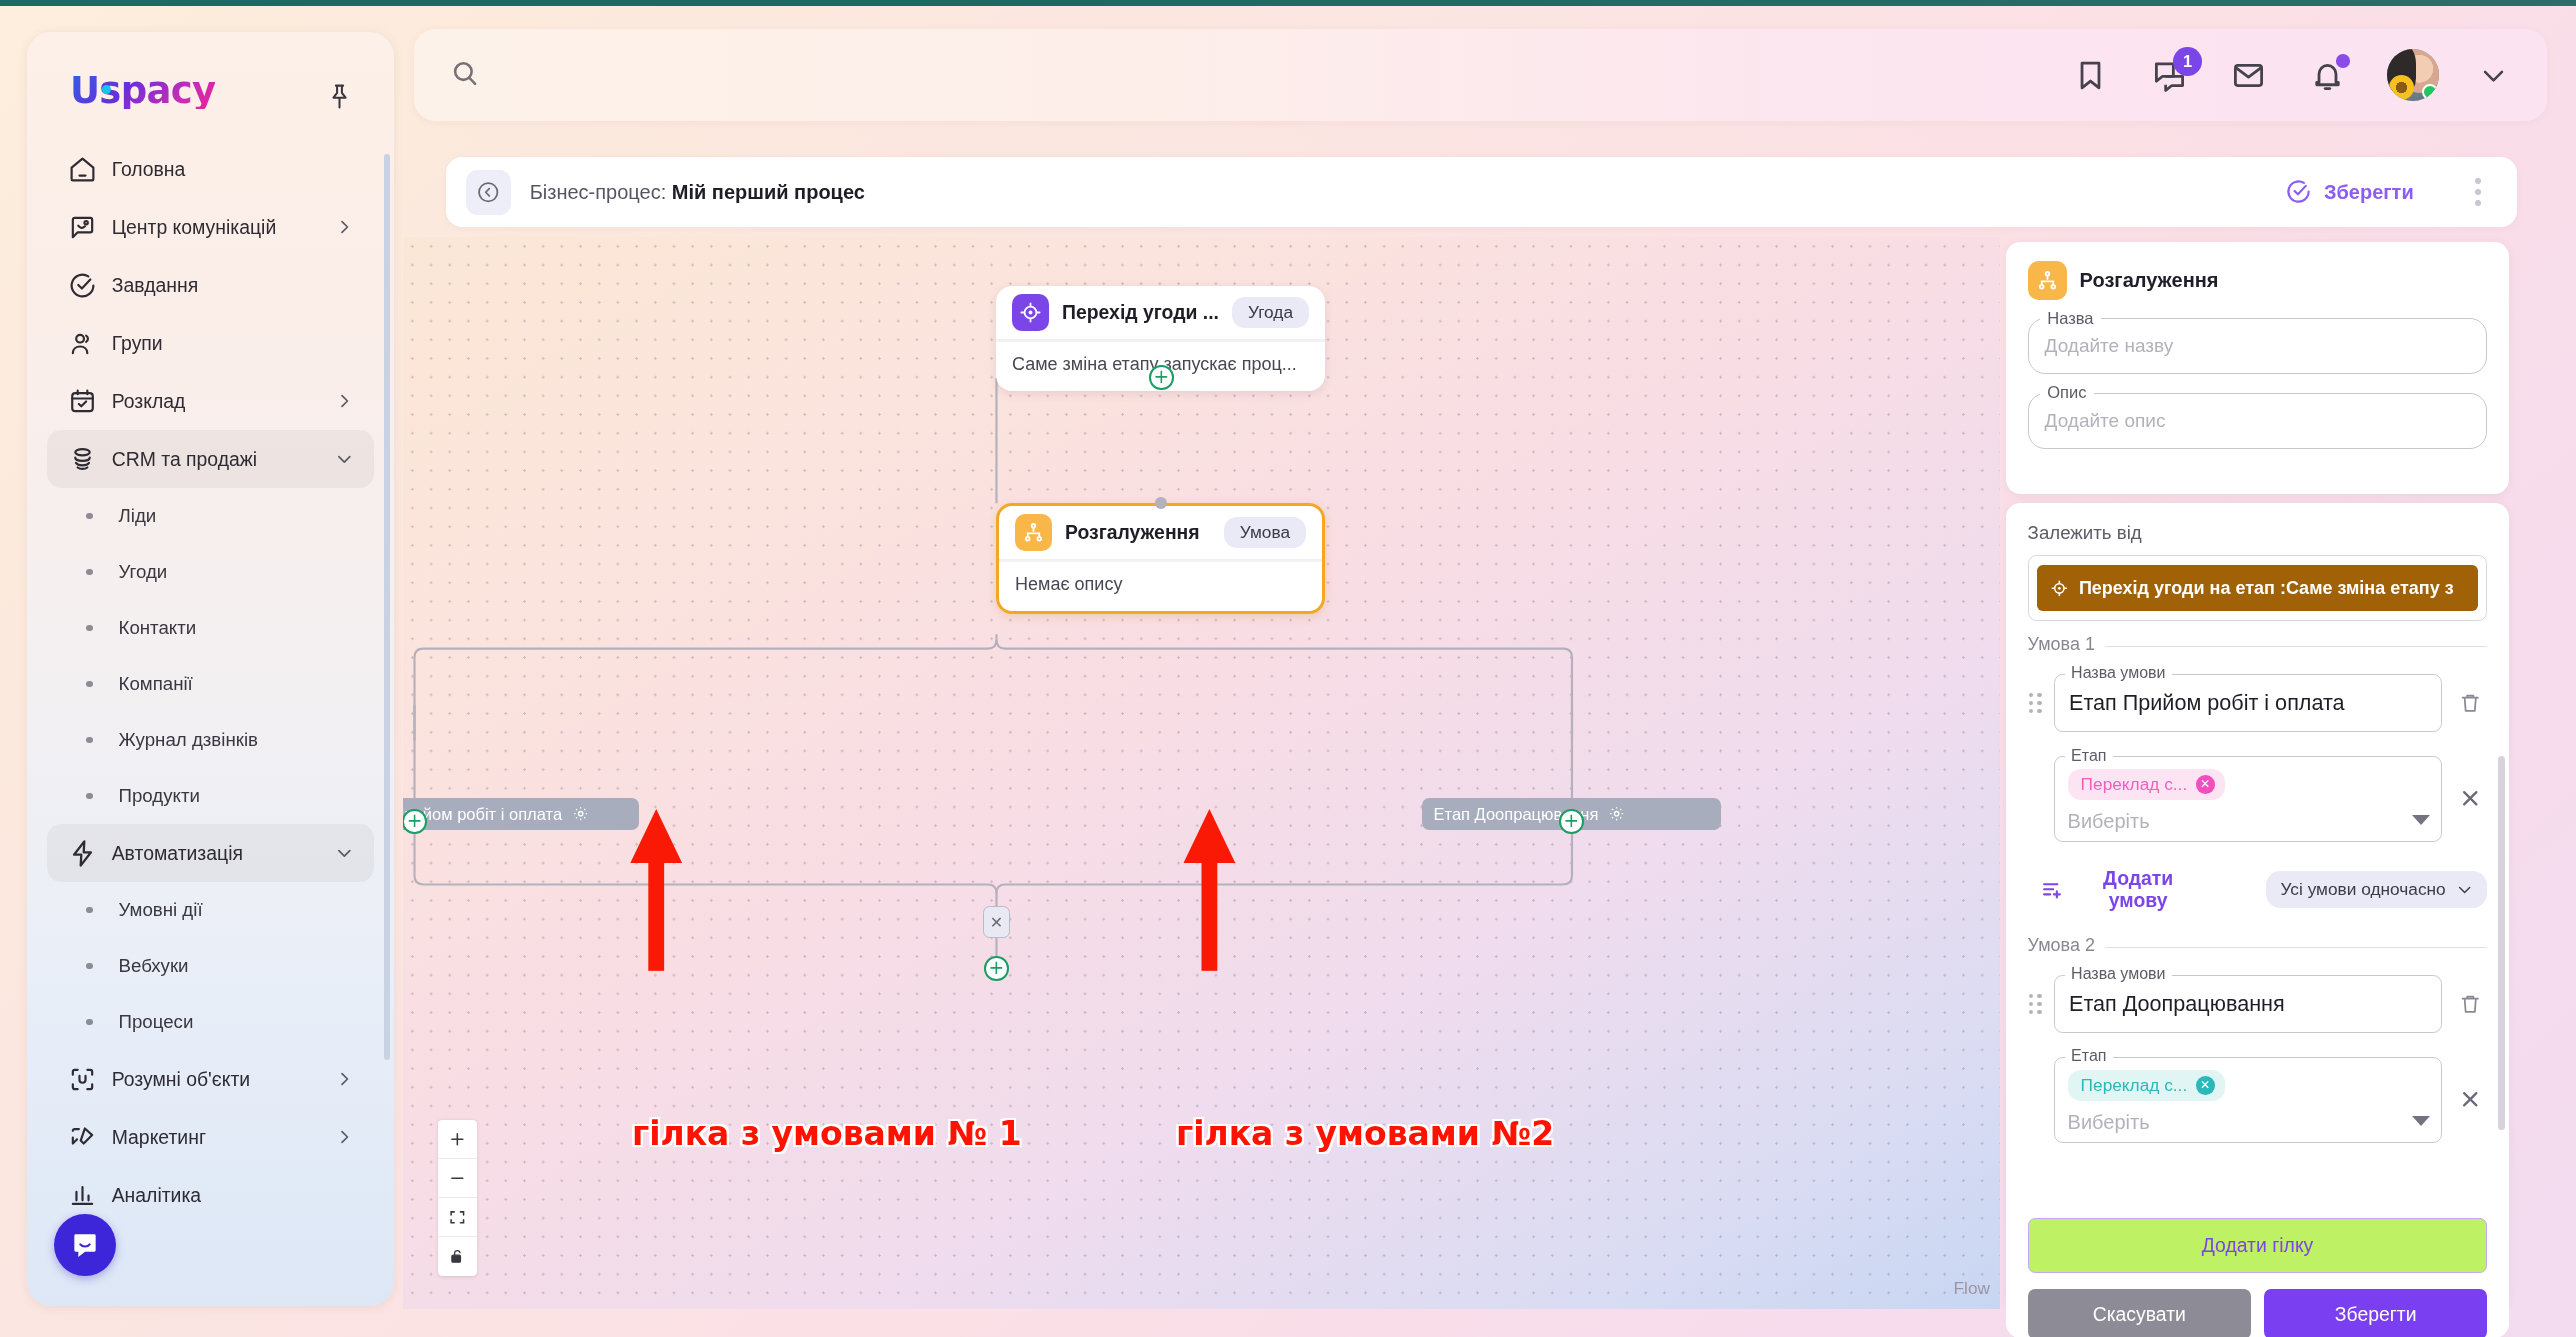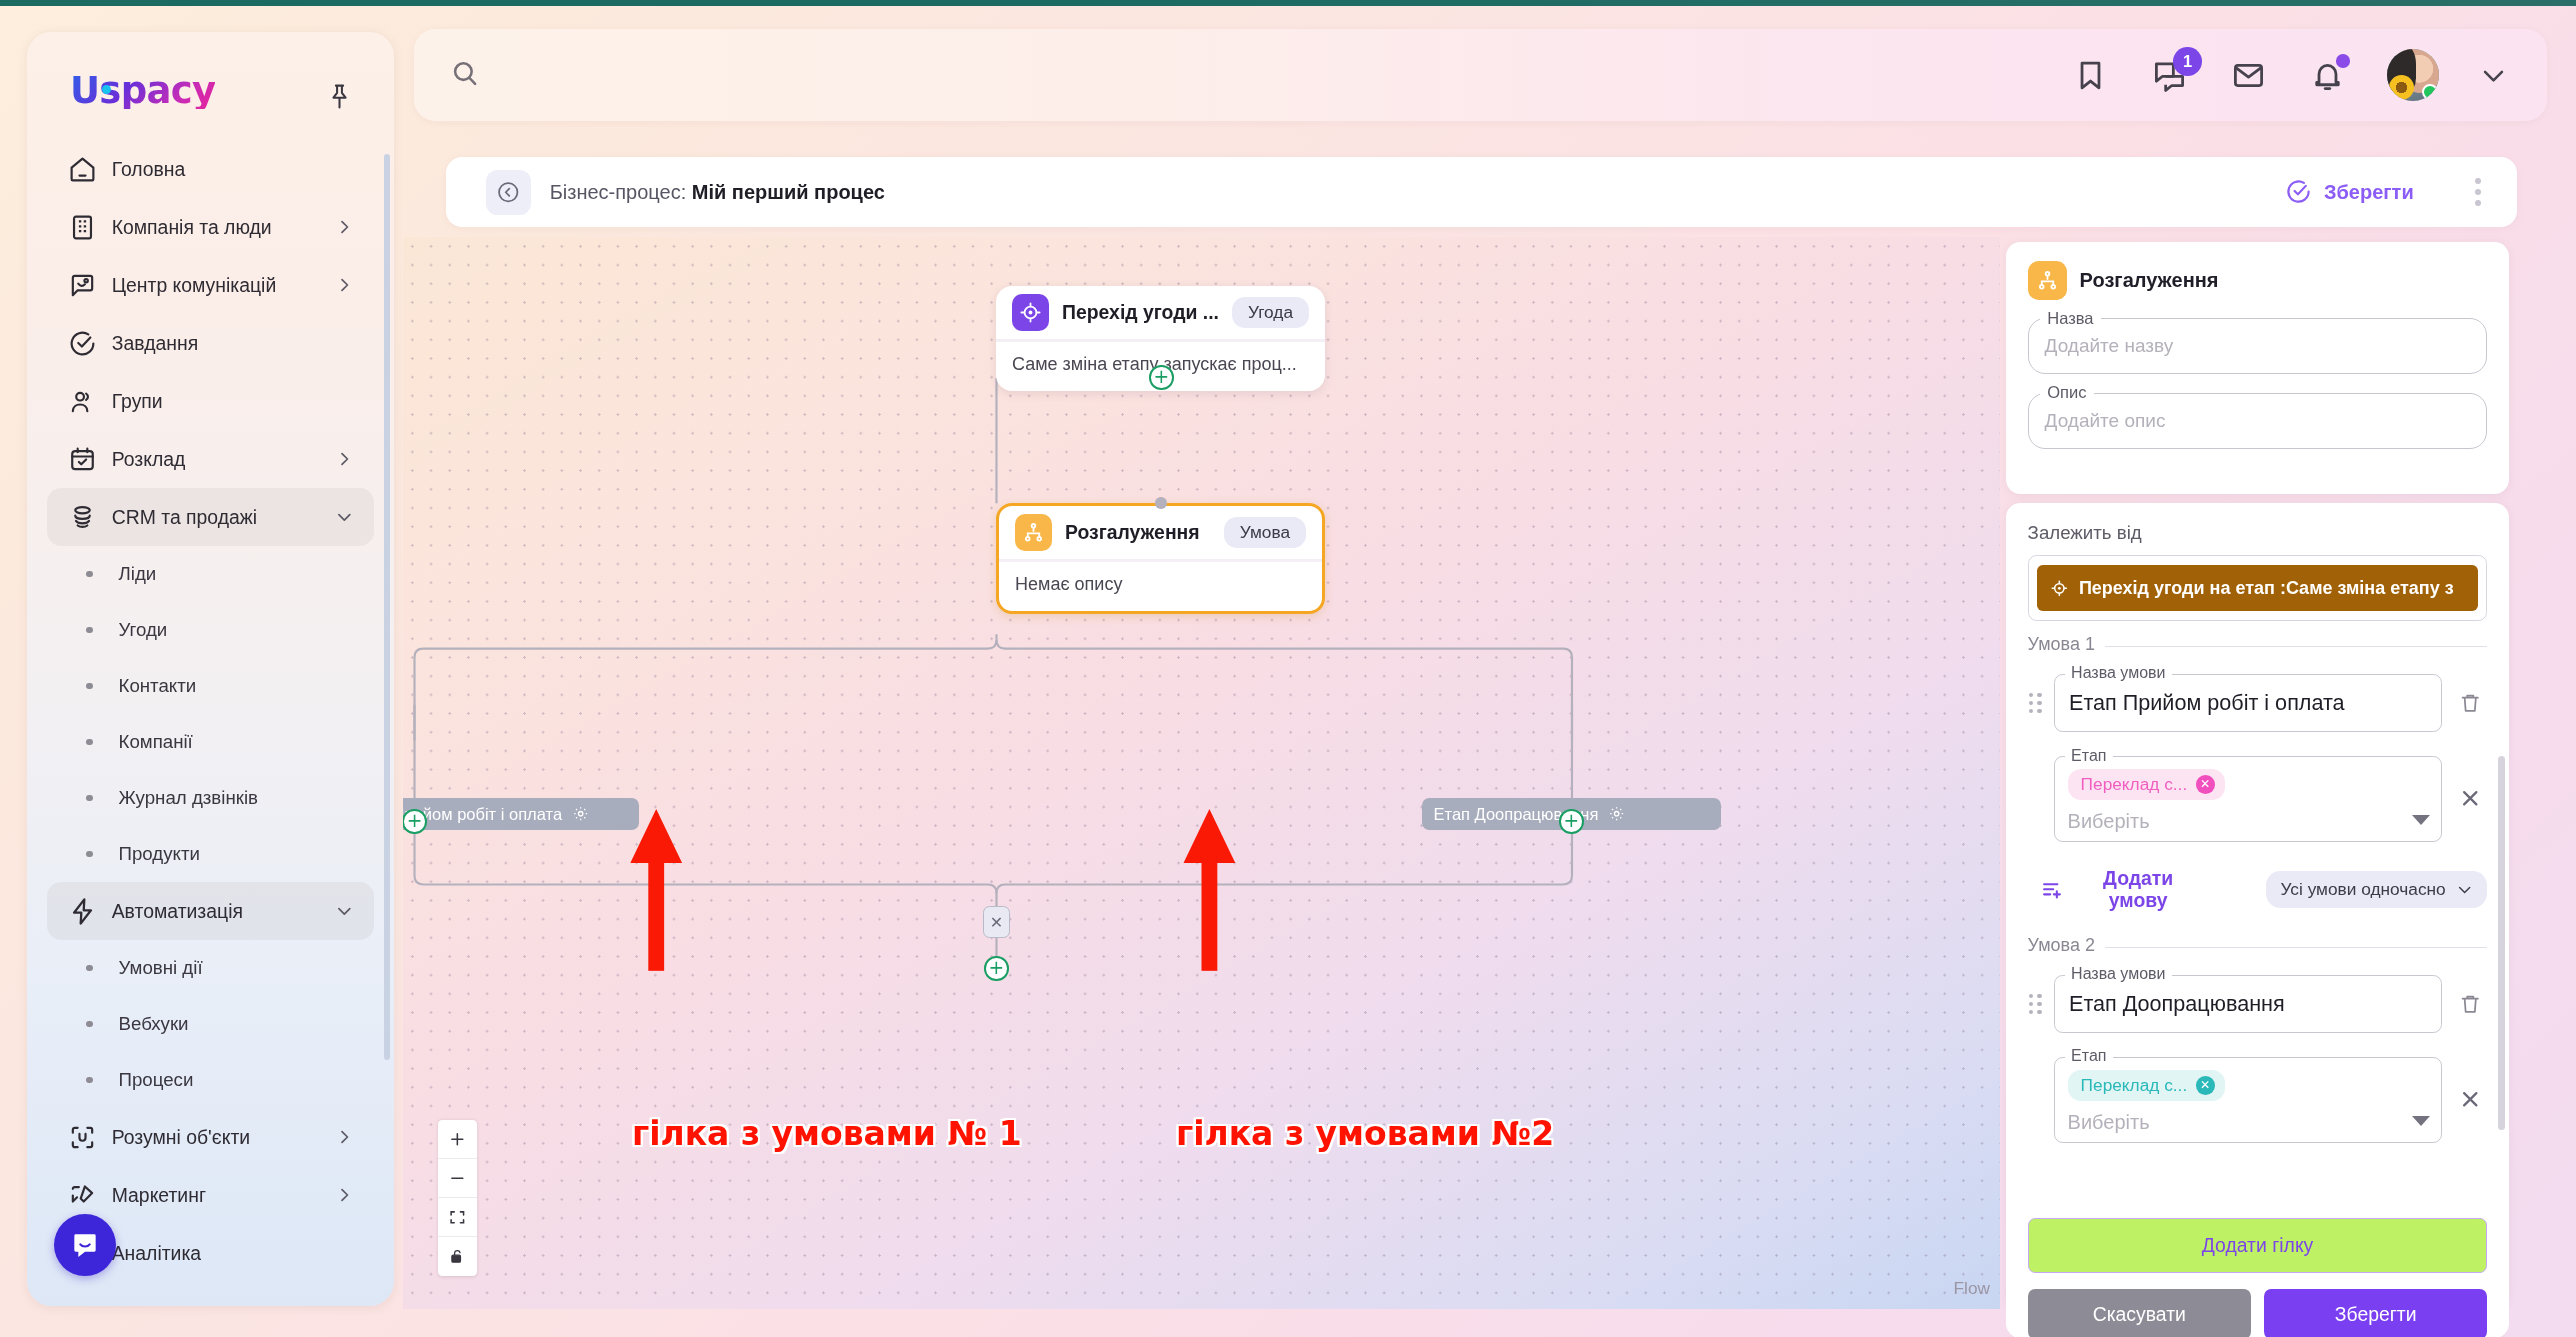--- a/index.html
+++ b/index.html
@@ -100,21 +100,21 @@
      border-radius: 50%; background: radial-gradient(circle, #8a5a12 0 32%, #f5c020 33% 100%); }
   #avatar-status { position:absolute; right: 0.7px; bottom: 1.4px; width: 16px; height: 16px;
      border-radius: 50%; background:#22c55e; border: 2.2px solid #fff; }
   #hdr-chevron { width: 29px; height: 29px; cursor:pointer; }
 
   
   #titlebar {
     position: absolute; left: 446px; top: 157px; width: 2071px; height: 70px;
     background: #ffffff; border-radius: 16px;
     box-shadow: 0 1.4px 7.2px rgba(150,120,120,.07);
-    display:flex; align-items:center;padding-left:20px;
+    display:flex; align-items:center;
   }
   #back-btn { width: 45px; height: 45px; border-radius: 11.5px; background: #edeef7;
     margin-left: 20px; display:flex; align-items:center; justify-content:center; cursor:pointer; }
   #bc-text { margin-left: 18.7px; font-size: 20px; color: #585563; white-space: nowrap; }
   #bc-text b { color: #1f1d26; font-weight: 700; }
   #save-top { margin-left: auto; display:flex; align-items:center; gap:11.5px; cursor:pointer; }
   #save-top .lbl { font-size: 20px; color: #8b5cf6; font-weight: 600; }
   #kebab { width: 43px; height: 43px; margin: 0 17.3px 0 43px; cursor:pointer;
     display:flex; flex-direction:column; align-items:center; justify-content:center; gap:5px; }
   #kebab i { width: 5.8px; height: 5.8px; border-radius:50%; background:#c9c6d2; display:block; }
@@ -302,34 +302,20 @@
     <div class="nav-item">
       <span class="nav-ico">
         <svg viewBox="0 0 24 24" fill="none" stroke="#2e2b33" stroke-width="1.8" stroke-linecap="round" stroke-linejoin="round">
           <path d="M3 10.5 12 3l9 7.5V20a1 1 0 0 1-1 1H4a1 1 0 0 1-1-1z"></path>
             <path d="M9.5 17h5"></path>
         </svg>
       </span>
       <span class="nav-label">Головна</span>
     </div>
 
-    <div class="nav-item">
-      <span class="nav-ico">
-        <svg viewBox="0 0 24 24" fill="none" stroke="#2e2b33" stroke-width="1.8" stroke-linejoin="round">
-          <rect x="5" y="3" width="14" height="18" rx="1.5"></rect>
-          <path d="M9 7h2M13 7h2M9 11h2M13 11h2M9 15h2M13 15h2"></path>
-        </svg>
-      </span>
-      <span class="nav-label">Компанія та люди</span>
-      <span class="nav-chev">
-        <svg viewBox="0 0 24 24" fill="none" stroke="#5d5a66" stroke-width="2.2" stroke-linecap="round" stroke-linejoin="round">
-            <path d="m9 5 7 7-7 7"></path>
-          </svg>
-      </span>
-    </div>
 
     <div class="nav-item">
       <span class="nav-ico">
         <svg viewBox="0 0 24 24" fill="none" stroke="#2e2b33" stroke-width="1.8" stroke-linecap="round" stroke-linejoin="round">
           <path d="M4 5.5A1.5 1.5 0 0 1 5.5 4h13A1.5 1.5 0 0 1 20 5.5v9a1.5 1.5 0 0 1-1.5 1.5H8l-4 4z"></path>
           <path d="M8.5 10.5c1.5 2 3.5 2.5 5.5.5"></path>
             <circle cx="15" cy="8" r="1.4"></circle>
         </svg>
       </span>
       <span class="nav-label">Центр комунікацій</span>

